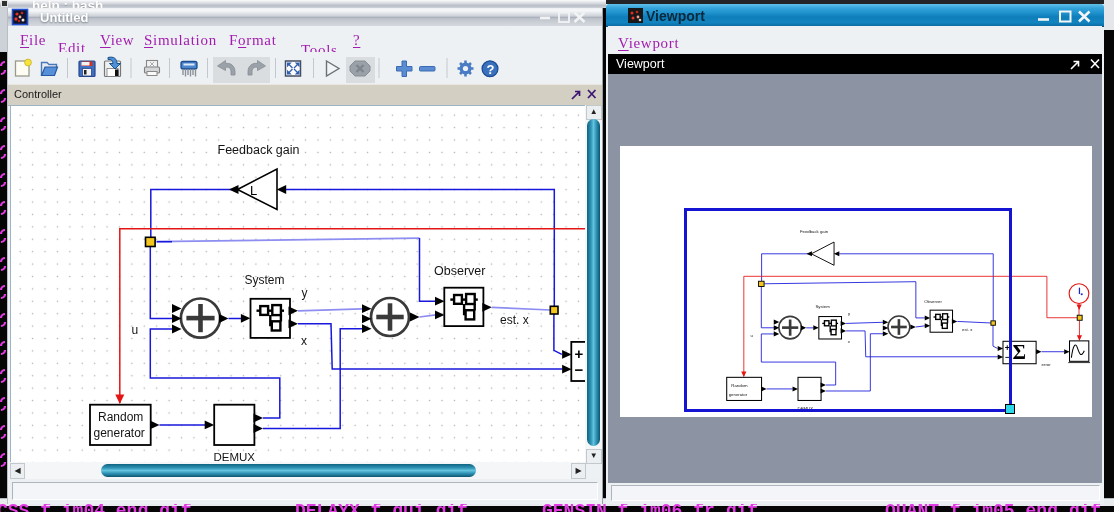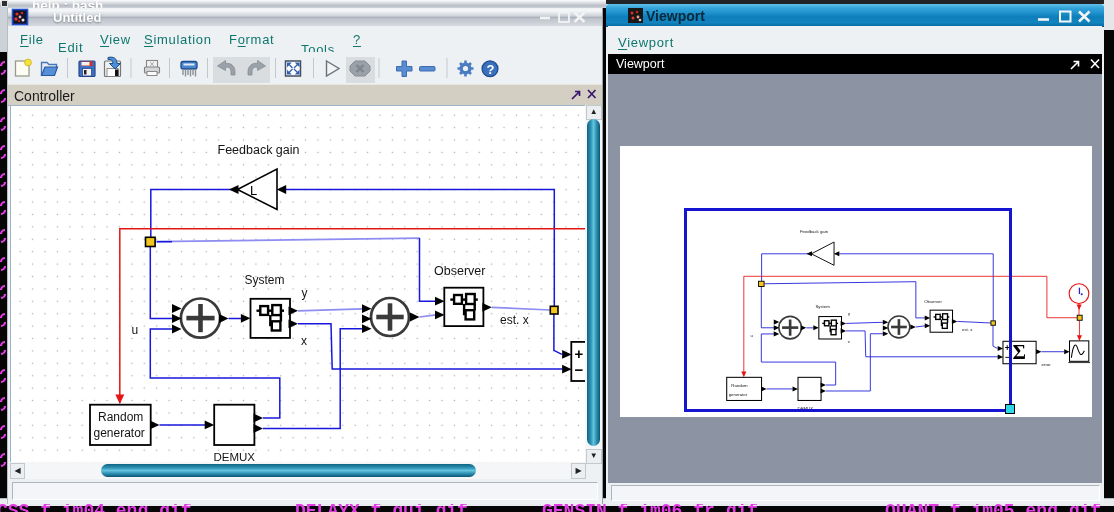--- a/index.html
+++ b/index.html
@@ -8,32 +8,32 @@
 .abs{position:absolute;}
 
 .helpbar{left:0;top:0;width:1114px;height:8px;
   background:linear-gradient(180deg,#fafbfc 0%,#d8dbe0 40%,#b9bec7 70%,#cdd1d8 100%);overflow:hidden;}
 .helpbar .ttl{position:absolute;left:32px;top:-2px;font-size:13.5px;font-weight:bold;color:#fff;
   text-shadow:0 1px 1px #999;}
 .termtext{position:absolute;top:504px;height:8px;overflow:hidden;color:#e33be3;
   font-family:"Liberation Mono",monospace;font-weight:bold;font-size:18px;line-height:15px;}
 
 .win{position:absolute;background:#eef1f4;}
-.menubar{position:absolute;background:#eef1f4;font-size:13px;letter-spacing:0.7px;color:#0f766e;}
+.menubar{position:absolute;background:#eef1f4;font-size:15px;letter-spacing:0.7px;color:#a21caf;font-family:Liberation Serif, serif;}
 .mi{position:absolute;top:0;}
 .u{text-decoration:underline;text-underline-offset:2px;}
 
 #w1{left:7px;top:8px;width:594px;height:495.5px;border-left:1px solid #b9bec5;border-right:1px solid #9aa0a8;}
 #w1 .titlebar{left:0;top:0;width:594px;height:18px;
   background:linear-gradient(180deg,#eef0f3 0%,#f6f7f9 15%,#ccd1d8 45%,#aab0bb 52%,#bfc4cc 60%,#d6d9df 100%);}
-#w1 .title{position:absolute;left:45px;top:2px;font-size:13px;font-weight:bold;color:#fff;
+#w1 .title{position:absolute;left:32px;top:2px;font-size:13px;font-weight:bold;color:#fff;
   text-shadow:0 1px 2px #7a8088;}
 .ctrlbar{left:0;top:76px;width:594px;height:20px;background:#d3cfc3;border-top:1px solid #e9e7e0;
   border-bottom:1px solid #aeb4ba;}
-.ctrlbar .lbl{position:absolute;left:6px;top:3px;font-size:14px;color:#1a1a1a;}
+.ctrlbar .lbl{position:absolute;left:6px;top:3px;font-size:11px;color:#1a1a1a;}
 #canvas{left:2px;top:96.5px;width:574px;height:357px;background:#fff;
   background-image:radial-gradient(circle,#b2b2b2 0.8px,rgba(0,0,0,0) 1px);
   background-size:12.42px 12.42px;background-position:3px 3px;
   border-top:1px solid #9db4c6;border-left:1px solid #9db4c6;overflow:hidden;}
 
 .sb{background:#f4f6f8;}
 .thumbh{position:absolute;border-radius:7px;
   background:linear-gradient(180deg,#0e6281 0%,#2f93b5 30%,#64c3dd 50%,#2f93b5 72%,#0b5570 100%);}
 .thumbv{position:absolute;border-radius:7px;
   background:linear-gradient(90deg,#0e6281 0%,#2f93b5 30%,#64c3dd 50%,#2f93b5 72%,#0b5570 100%);}

